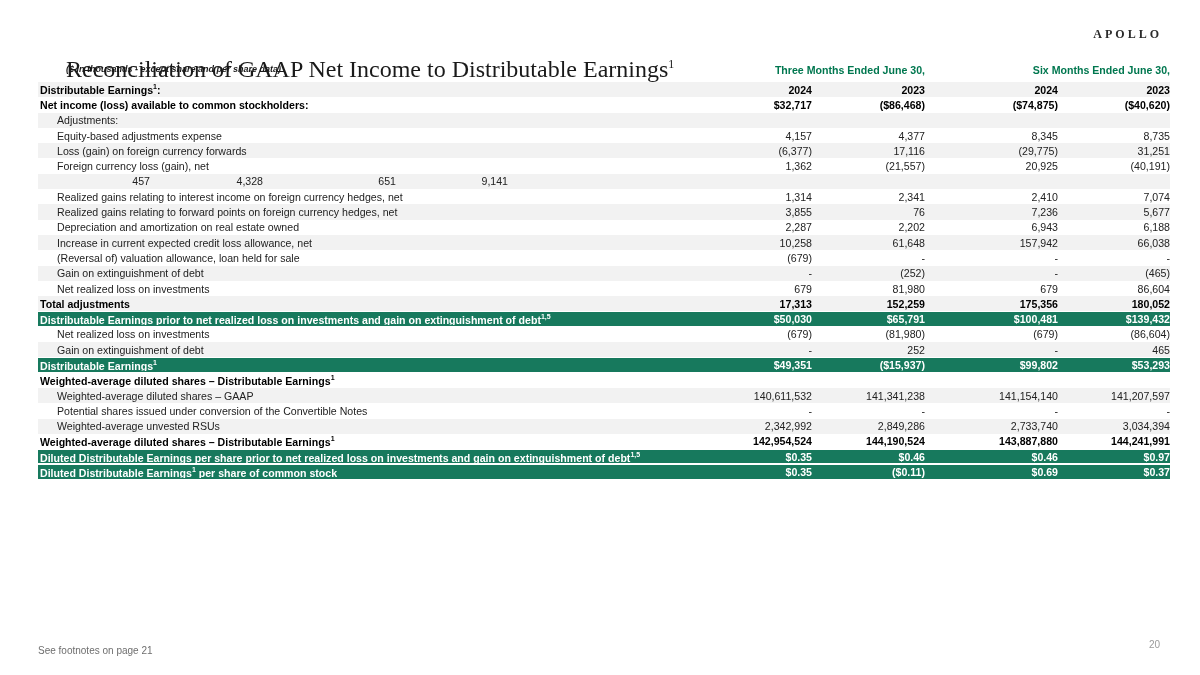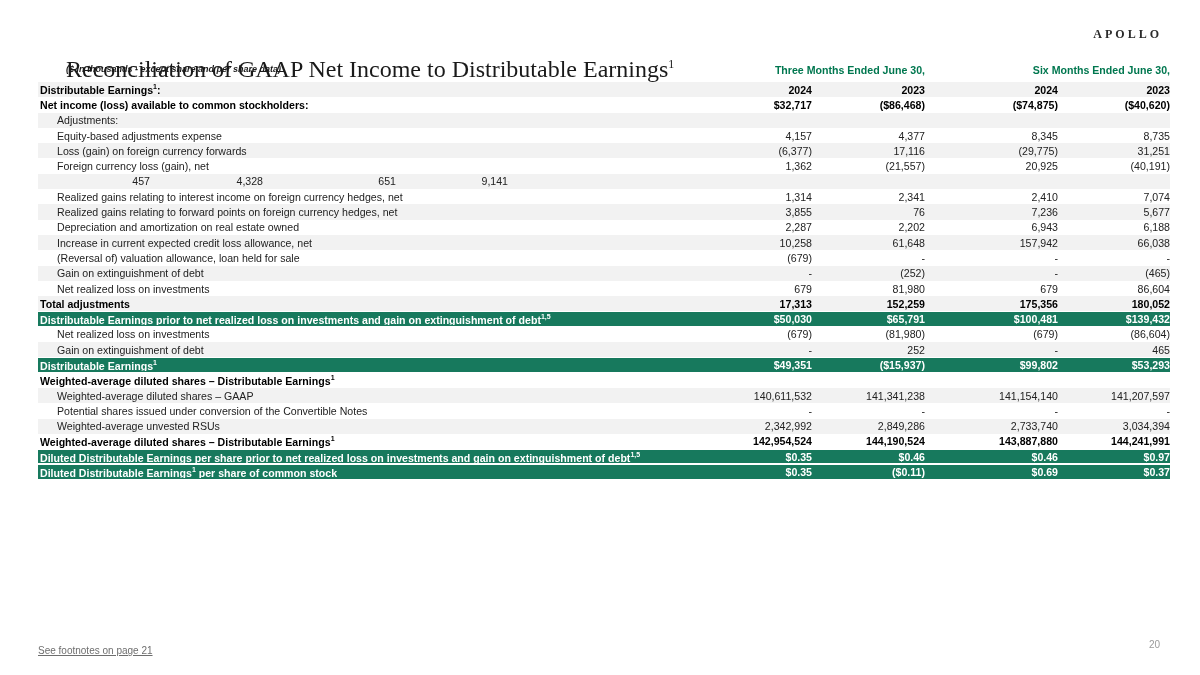--- a/index.html
+++ b/index.html
@@ -44,21 +44,21 @@
   .label{flex:1;white-space:nowrap;padding-left:2px;overflow:hidden;}
   .label.indent{padding-left:19px;}
   .label sup{font-size:7px;}
   .cell{text-align:right;white-space:nowrap;}
   .c1{width:112px;}
   .c2{width:113px;}
   .c3{width:133px;}
   .c4{width:112px;}
   .footnote{
     position:absolute;left:38px;top:645px;
-    font-size:10px;color:#6e6e6e;text-decoration:underline;
+    font-size:10px;color:#6e6e6e;
   }
   .page-num{
     position:absolute;right:40px;top:639px;
     font-size:10px;color:#9a9a9a;
   }
 </style>
 </head>
 <body>
 
 <div class="logo">APOLLO</div>

